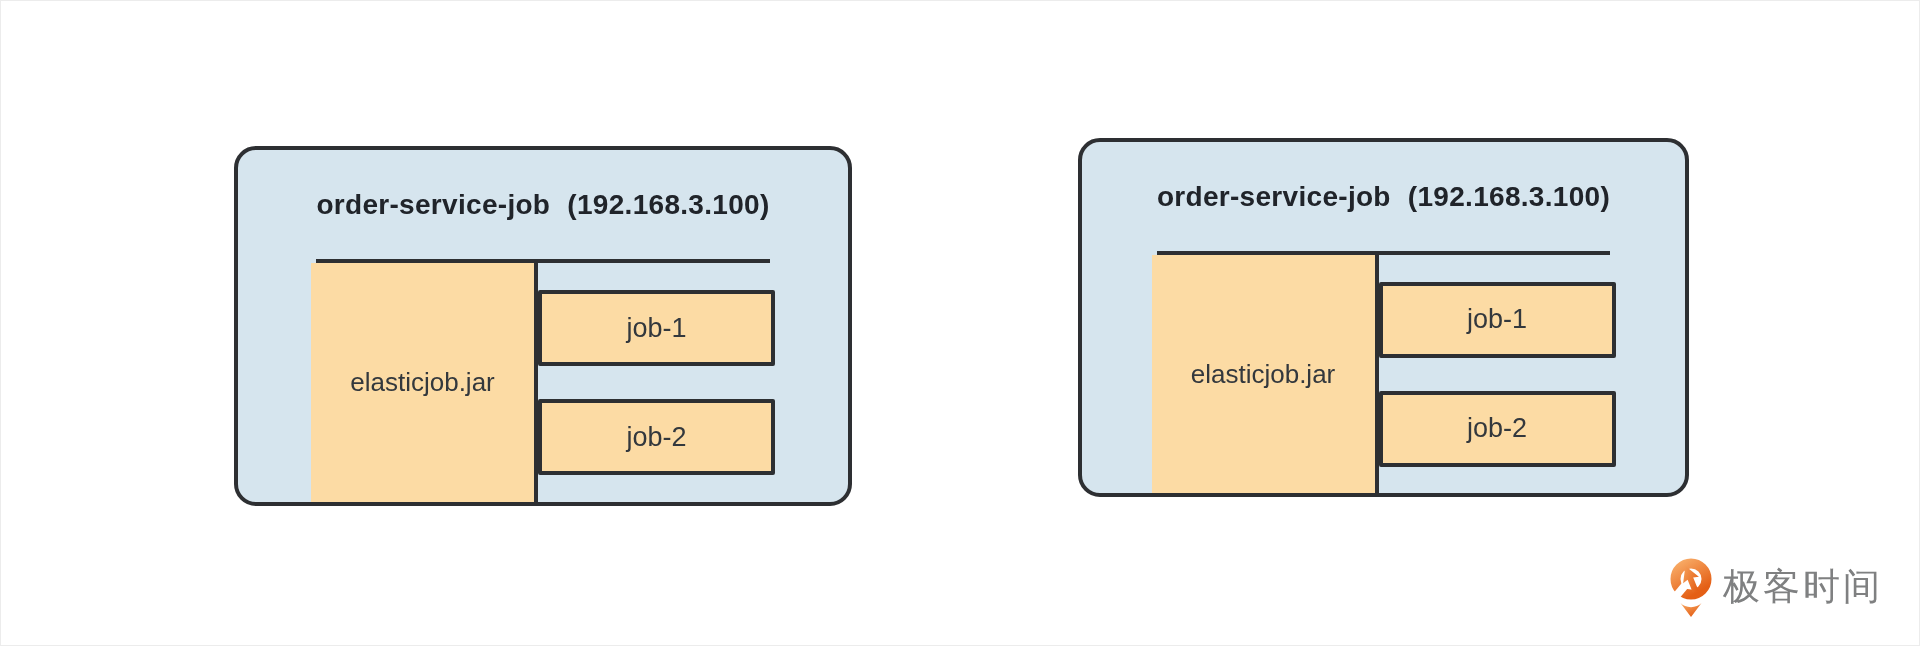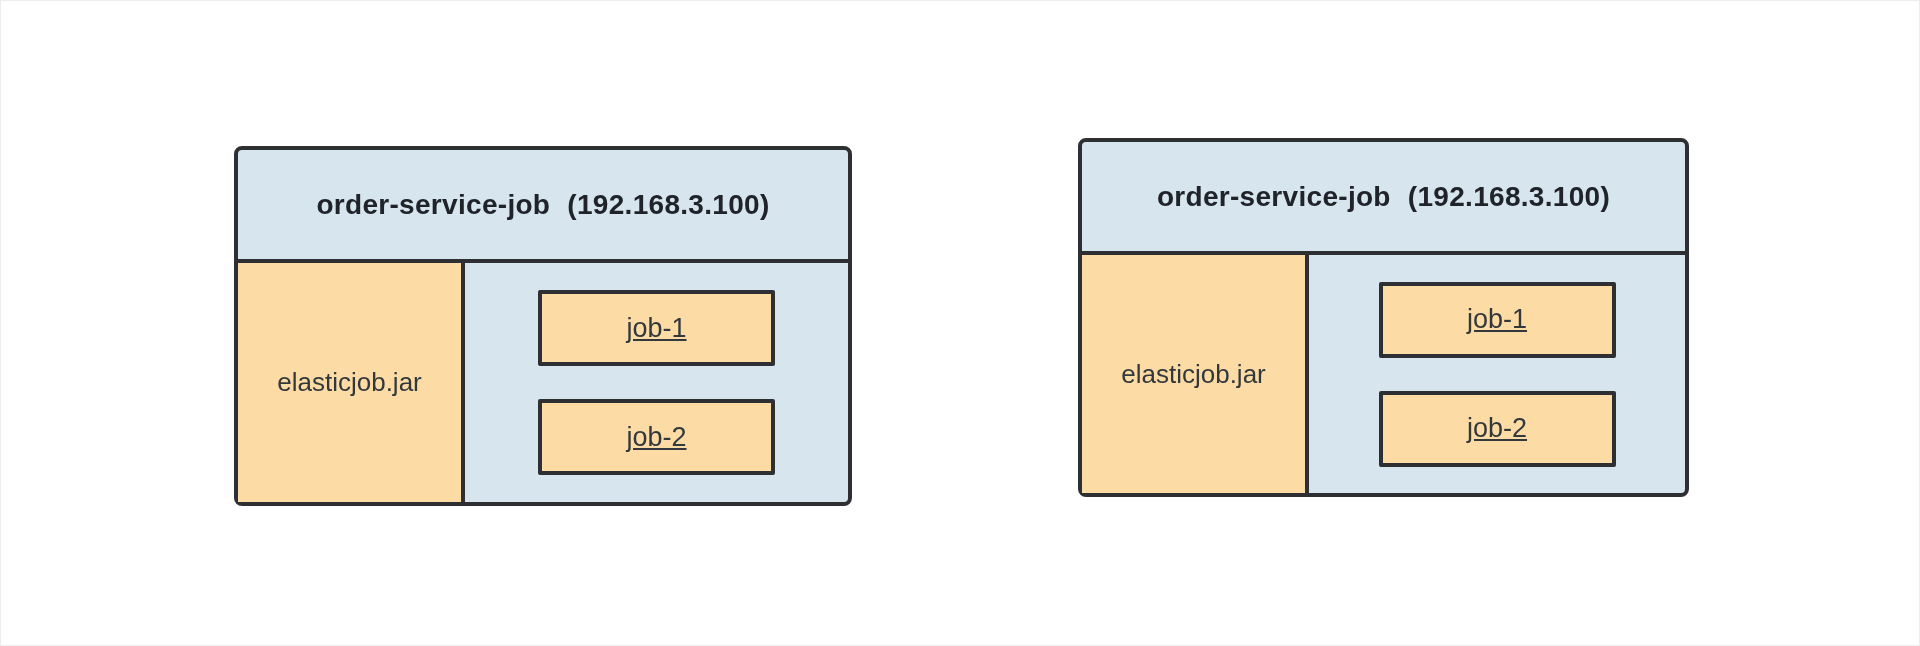--- a/index.html
+++ b/index.html
@@ -19,21 +19,22 @@
   }
 
   
   .node {
     position: absolute;
     box-sizing: border-box;
     display: flex;
     flex-direction: column;
     background: var(--node-fill, #d6e5ee);
     border: 4px solid var(--line, #2d2f32);
-    border-radius: 8px;
+    border-radius: 22px;
+    align-items: center;
   }
   .node-1 { left: 233px; top: 145px; width: 618px; height: 360px; }
   .node-2 { left: 1077px; top: 137px; width: 611px; height: 359px; }
 
   .node-header {
     flex: 0 0 auto;
     height: 109px;
     border-bottom: 4px solid var(--line, #2d2f32);
     display: flex;
     align-items: center;
@@ -77,21 +78,20 @@
     width: 237px;
     height: 76px;
     background: var(--cell-fill, #fcdba4);
     border: 4px solid var(--line, #2d2f32);
     border-radius: 2px;
     display: flex;
     align-items: center;
     justify-content: center;
     font-size: 27px;
     color: var(--label-text, #33383d);
-    text-decoration: underline;
   }
 
   
   .logo {
     position: absolute;
     left: 1666px;
     top: 553px;
     display: flex;
     align-items: center;
     gap: 8px;
@@ -146,14 +146,31 @@
         <div class="job-box">
           <span>job-1</span>
         </div>
         <div class="job-box">
           <span>job-2</span>
         </div>
       </div>
     </div>
   </section>
 
+  <div class="logo">
+    <svg viewBox="0 0 48 64" aria-hidden="true">
+      <defs>
+        <linearGradient id="gt-grad" x1="0" y1="0" x2="0.6" y2="1">
+          <stop offset="0" style="stop-color: var(--logo-orange-light, #f8ab66)"></stop>
+          <stop offset="1" style="stop-color: var(--logo-orange-dark, #e45f15)"></stop>
+        </linearGradient>
+      </defs>
+      <circle cx="24" cy="25" r="15.5" fill="none" stroke="url(#gt-grad)" stroke-width="10"></circle>
+      <line x1="5" y1="47" x2="20" y2="29" stroke="#ffffff" stroke-width="8"></line>
+      <g transform="rotate(-22 24 26)" fill="url(#gt-grad)">
+        <path d="M24 11 L32.5 26 L27 24.4 L27 38.5 L21 38.5 L21 24.4 L15.5 26 Z"></path>
+      </g>
+      <path d="M13.5 49 C18 54.5 30 54.5 34.5 49 L24 63 Z" fill="url(#gt-grad)"></path>
+    </svg>
+    <span class="logo-text">极客时间</span>
+  </div>
 
 </div>
 
 </body></html>

